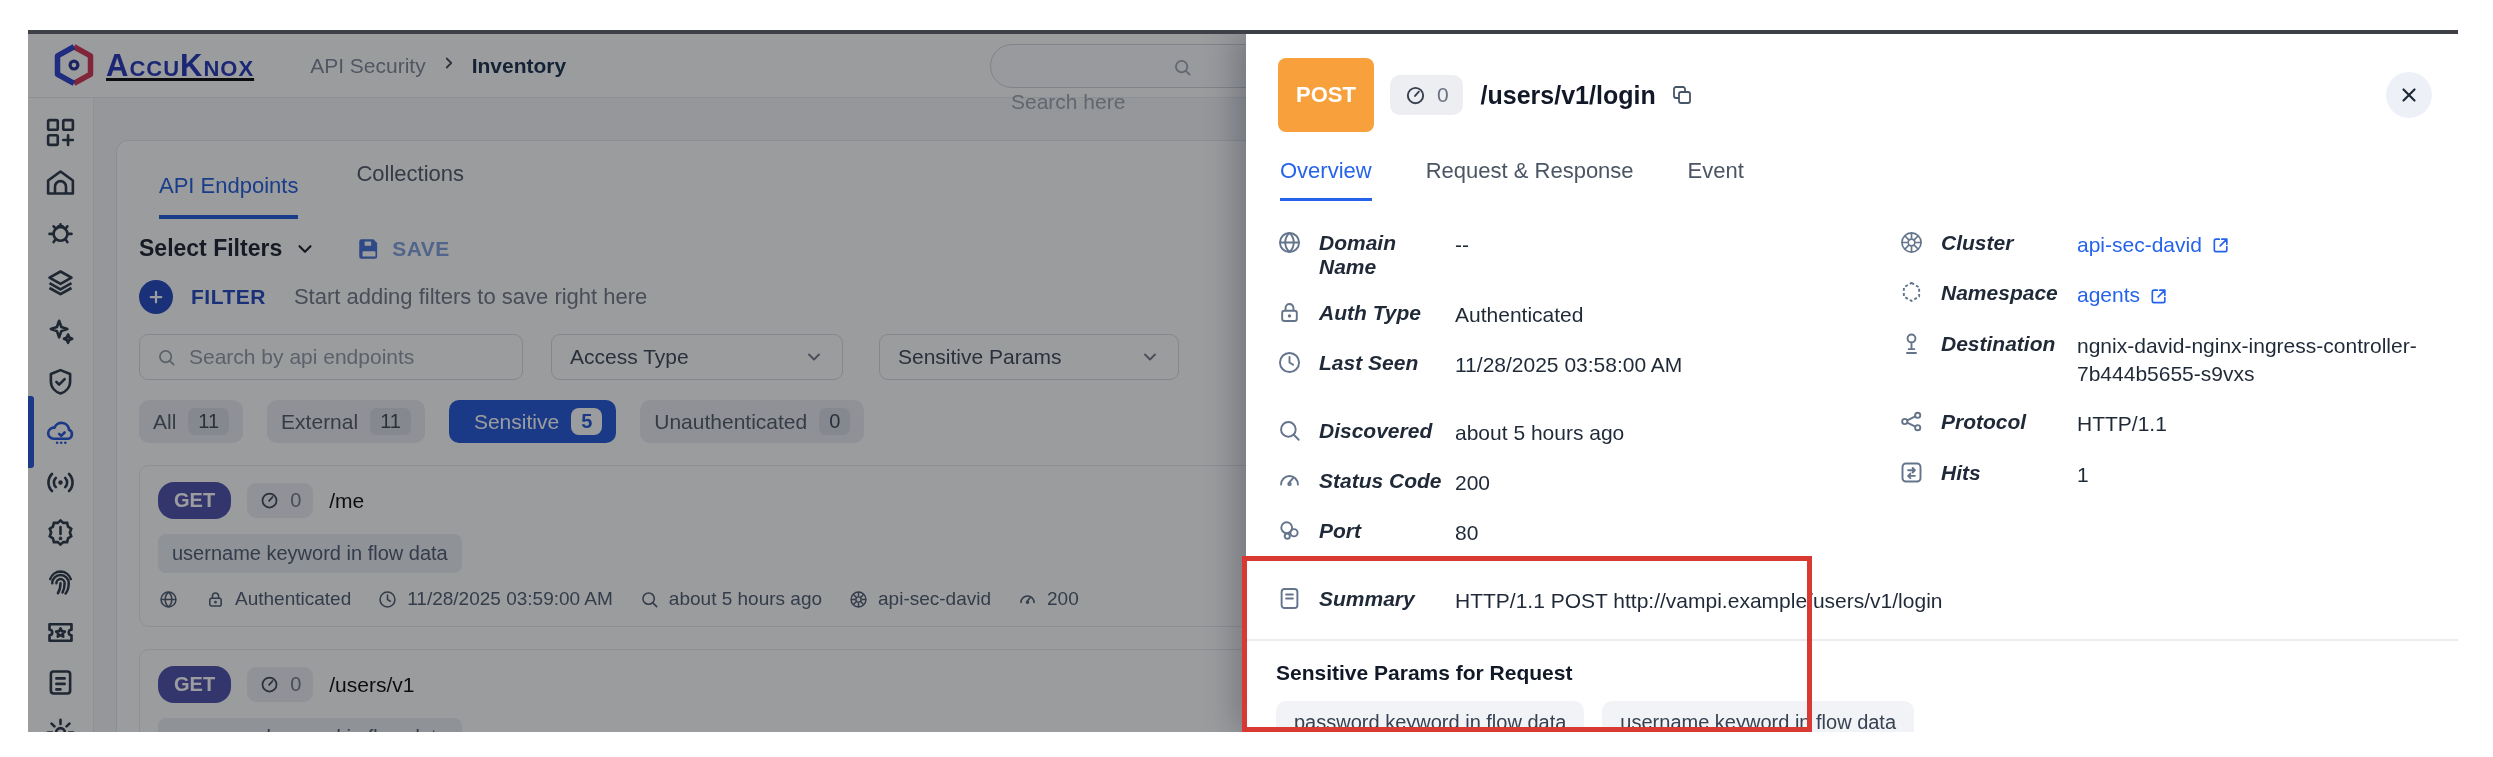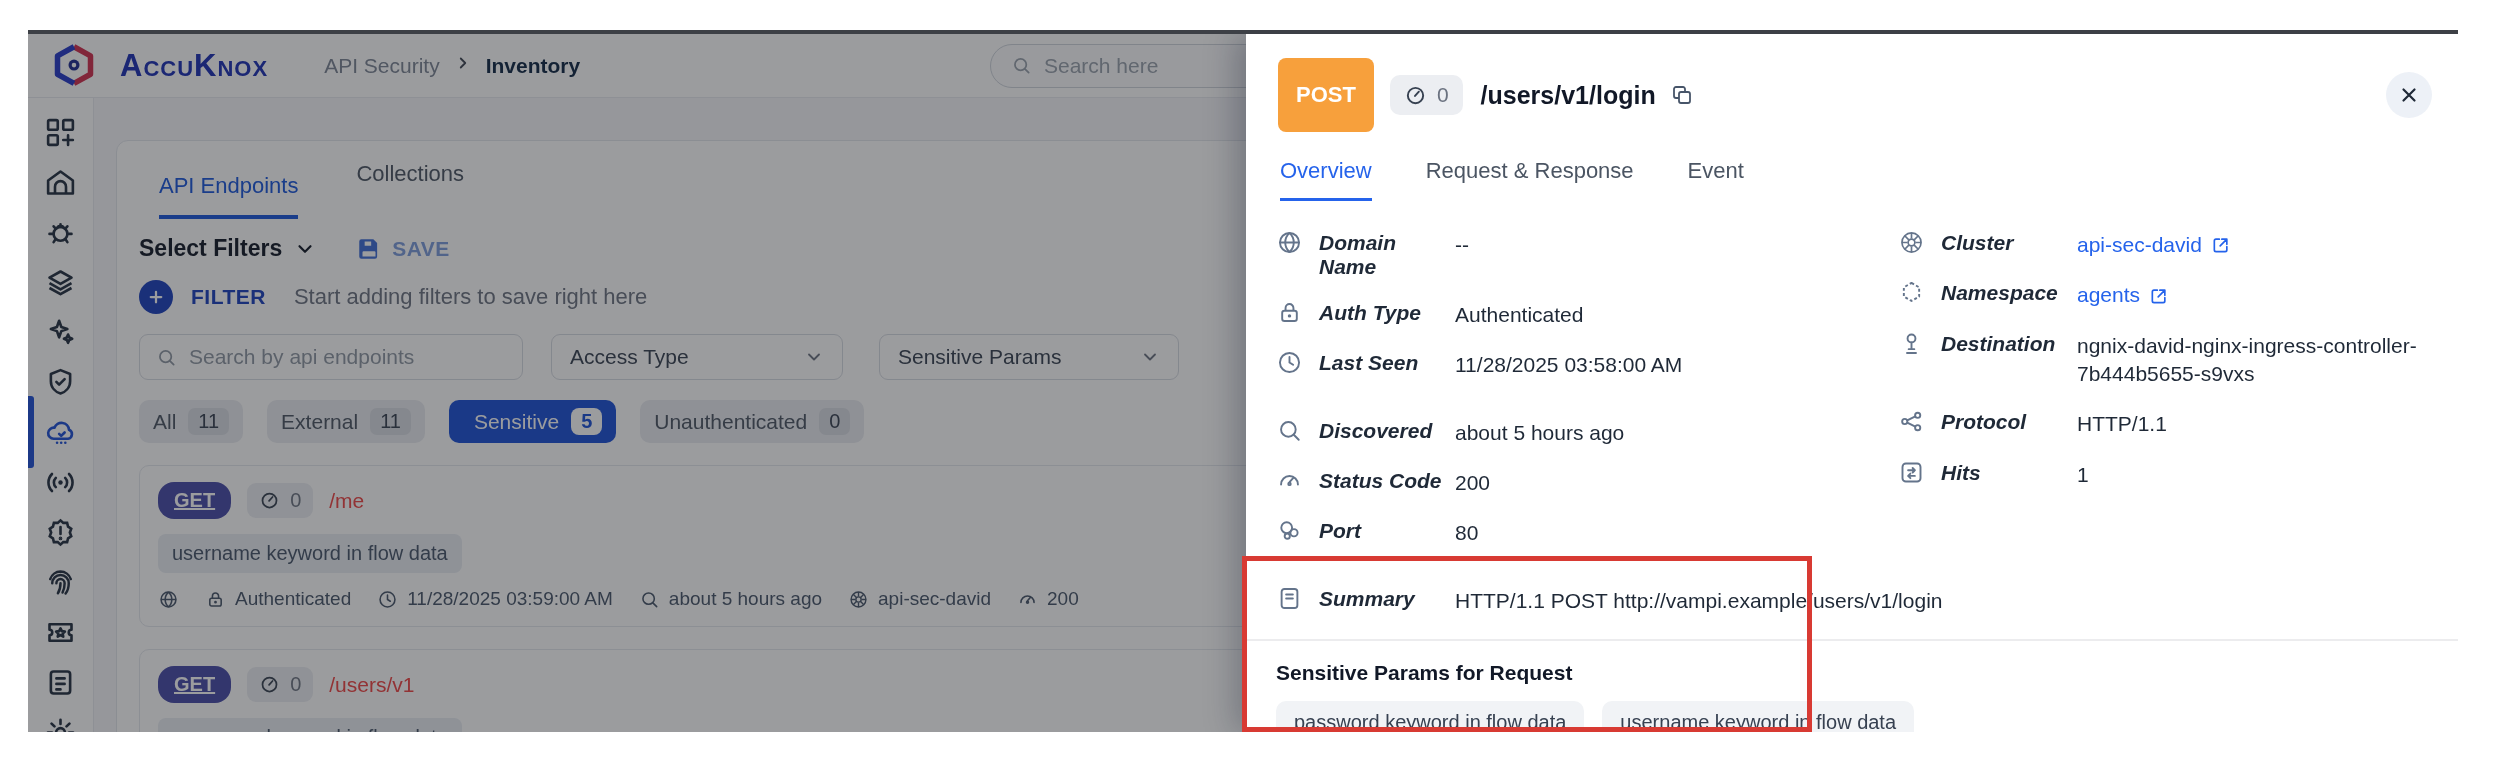--- a/index.html
+++ b/index.html
@@ -2,27 +2,27 @@
 <html><head>
 <meta charset="utf-8">
 <style>
   * { margin:0; padding:0; box-sizing:border-box; }
   body { background:#fff; font-family:"Liberation Sans", sans-serif; }
   .page { position:relative; width:2493px; height:757px; background:#fff; overflow:hidden; }
   .app { position:absolute; left:28px; top:30px; width:2430px; height:702px; background:#f6f7fa; border-top:4px solid #3d4046; overflow:hidden; }
 
   
   .topbar { position:absolute; top:0; left:0; right:0; height:64px; background:#fff; border-bottom:1px solid #e8eaef; display:flex; align-items:center; padding:0 24px; z-index:1; }
-  .brand { display:flex; align-items:center; gap:24px; }
+  .brand { display:flex; align-items:center; gap:10px;text-decoration:underline; }
   .brand-text { font-size:31px; font-weight:800; color:#1b2fb4; font-variant:small-caps; letter-spacing:1px; }
   .crumbs { display:flex; align-items:flex-start; gap:14px; margin-left:56px; font-size:21px; }
   .crumb-sec { color:#7b8494; }
   .crumb-sep { color:#3d4452; display:flex; }
   .crumb-page { color:#0f2744; font-weight:bold; }
-  .top-search { margin-left:auto; margin-right:1060px; width:384px; height:44px; border:1px solid #cfd4dc; border-radius:22px; background:#fbfcfd; display:flex; align-items:center; gap:12px; padding:12px 20px; color:#98a0ac; }
+  .top-search { margin-left:auto; margin-right:1060px; width:384px; height:44px; border:1px solid #cfd4dc; border-radius:22px; background:#fbfcfd; display:flex; align-items:center; gap:12px; padding:12px 20px; color:#98a0ac;flex-direction:column; }
   .top-search input { border:none; outline:none; background:transparent; font-size:21px; color:#5b6472; width:100%; font-family:inherit; }
   .top-search input::placeholder { color:#98a0ac; }
 
   
   .sidebar { position:absolute; top:64px; left:0; bottom:0; width:66px; background:#fff; border-right:1px solid #e8eaef; display:flex; flex-direction:column; align-items:center; padding-top:14px; gap:10px; z-index:1; }
   .side-item { position:relative; width:40px; height:40px; display:flex; align-items:center; justify-content:center; color:#232f40; flex:none; cursor:pointer; }
   .side-item svg { width:33px; height:33px; }
   .side-item.active { color:#1d4fd7; }
   .side-item.active::before { content:""; position:absolute; left:-13px; top:-16px; width:6px; height:72px; background:#1d4fd7; border-radius:0 3px 3px 0; }
 
@@ -51,24 +51,24 @@
   .dropdown svg { width:20px; height:20px; color:#6b7280; }
   .dd-access { width:292px; }
   .dd-sens { width:300px; margin-left:8px; }
   .pills-row { display:flex; gap:24px; margin:20px 0 0 22px; }
   .pill { display:flex; align-items:center; gap:12px; background:#e9ebf0; border-radius:10px; padding:8px 14px; font-size:21px; color:#4b5563; cursor:pointer; }
   .pill .cnt { background:#d8dbe2; color:#374151; border-radius:7px; padding:2px 10px; font-size:20px; }
   .pill.active { background:#1a4fd6; color:#fff;padding-left:25px; }
   .pill.active .cnt { background:#fff; color:#1a4fd6; font-weight:bold; border-radius:8px; }
   .ep-card { margin:22px 20px 0 22px; border:1px solid #e5e8ee; border-radius:10px; padding:16px 18px; background:#fff; cursor:pointer; }
   .ep-head { display:flex; align-items:center; gap:16px; }
-  .method-get { background:#474aa8; color:#fff; font-weight:bold; font-size:20px; padding:7px 16px; border-radius:16px;text-decoration:underline; }
+  .method-get { background:#474aa8; color:#fff; font-weight:bold; font-size:20px; padding:7px 16px; border-radius:16px; }
   .score-pill { display:flex; align-items:center; gap:10px; background:#eceef2; border-radius:9px; padding:6px 12px; color:#6b7280; font-size:20px; }
   .score-pill svg { width:21px; height:21px; color:#374151; }
-  .ep-path { color:#ef4444; font-size:21px; }
+  .ep-path { color:#000000; font-size:21px; }
   .ep-tags { margin-top:15px; }
   .tag-chip { display:inline-block; background:#e9edf3; border-radius:8px; padding:8px 14px; color:#475569; font-size:20px; }
   .ep-meta { display:flex; align-items:center; column-gap:26px; margin-top:15px; color:#475569; font-size:19px; }
   .meta-item { display:flex; align-items:center; gap:9px; }
   .meta-item svg { width:21px; height:21px; color:#475569; }
 
   
   .dim { position:absolute; inset:0; background:rgba(28,30,35,.44); z-index:5; }
 
   

